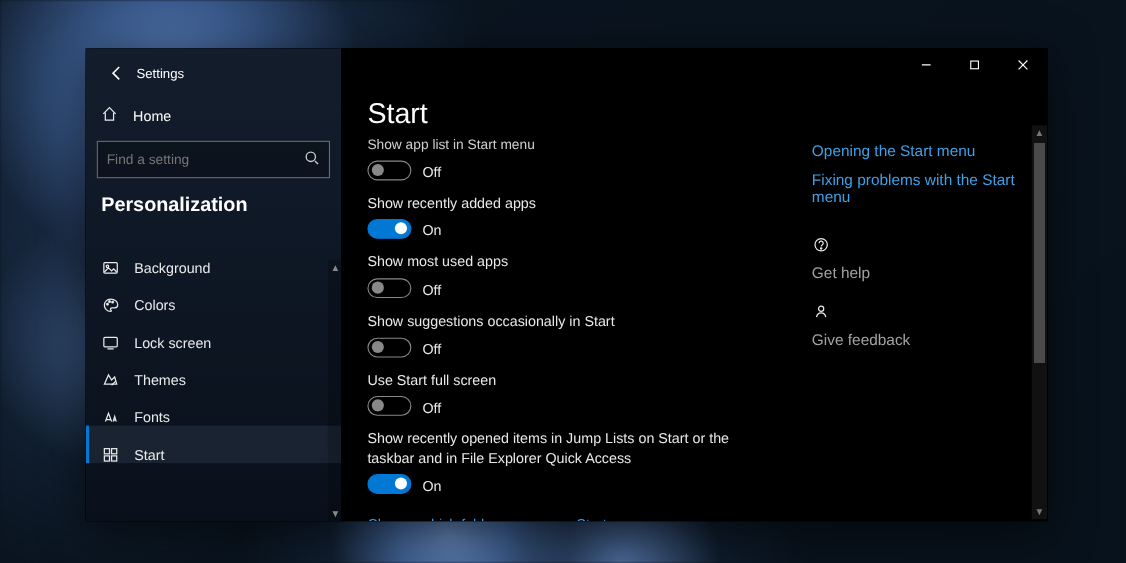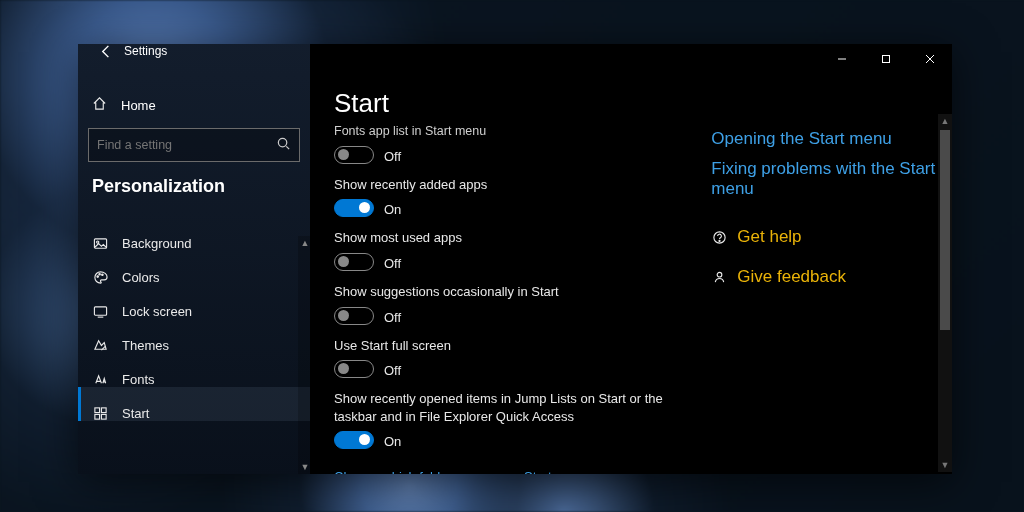--- a/index.html
+++ b/index.html
@@ -28,21 +28,21 @@
     width: 874px; height: 430px;
     background: #000;
     box-shadow: 0 8px 40px rgba(0,0,0,0.6);
     display: flex;
     color: #fff;
   }
   
   .titlebar {
     position: absolute; top: 0; left: 0; right: 0;
     height: 30px;
-    display: flex; align-items: flex-start;
+    display: flex; align-items: flex-end;
     padding-left: 14px;
     font-size: 12px;
     color: #fff;
     z-index: 5;
   }
   .titlebar .back {
     width: 28px; display: flex; align-items: center; justify-content: center;
     font-size: 16px; color: #fff; cursor: default;
   }
   .titlebar .title { margin-left: 4px; }
@@ -158,24 +158,24 @@
     background: #888;
   }
   .toggle.on { background: #0078d4; border-color: #0078d4; }
   .toggle.on .knob { left: auto; right: 3px; background: #fff; }
   .toggle-state { font-size: 13px; color: #e8e8e8; }
   .link {
     color: #3ea0e6; font-size: 13px; margin-top: 8px; display: inline-block;
   }
   .right-col {
     margin-left: 40px; padding-top: 4px;
-    font-size: 17px;
+    font-size: 14px;
   }
   .right-col .rlink { color: #3ea0e6; display: block; margin-bottom: 10px; }
-  .help-row { display: flex; align-items: center; gap: 10px; margin-top: 28px; color: #eab308; }
+  .help-row { display: flex; gap: 10px; margin-top: 28px; color: #a3a3a3; flex-direction: column; }
   .help-row .hicon { color: #eaeaea; width: 16px; display:inline-flex; justify-content:center; }
  
   .icon-svg { width: 15px; height: 15px; }
 </style>
 </head>
 <body>
 
 <div class="bg"></div>
 
 <div class="window">
@@ -295,21 +295,21 @@
     </div>
   </div>
 
   <div class="main">
     <h1>Start</h1>
 
     <div class="content-row">
       <div class="settings-col">
 
         <div class="setting" style="margin-top:-2px;">
-          <div class="setting-label cut">Fonts app list in Start menu</div>
+          <div class="setting-label cut">Show app list in Start menu</div>
           <div class="toggle-row">
             <div class="toggle">
                 <div class="knob"></div>
               </div>
             <span class="toggle-state">Off</span>
           </div>
         </div>
 
         <div class="setting">
           <div class="setting-label">Show recently added apps</div>

